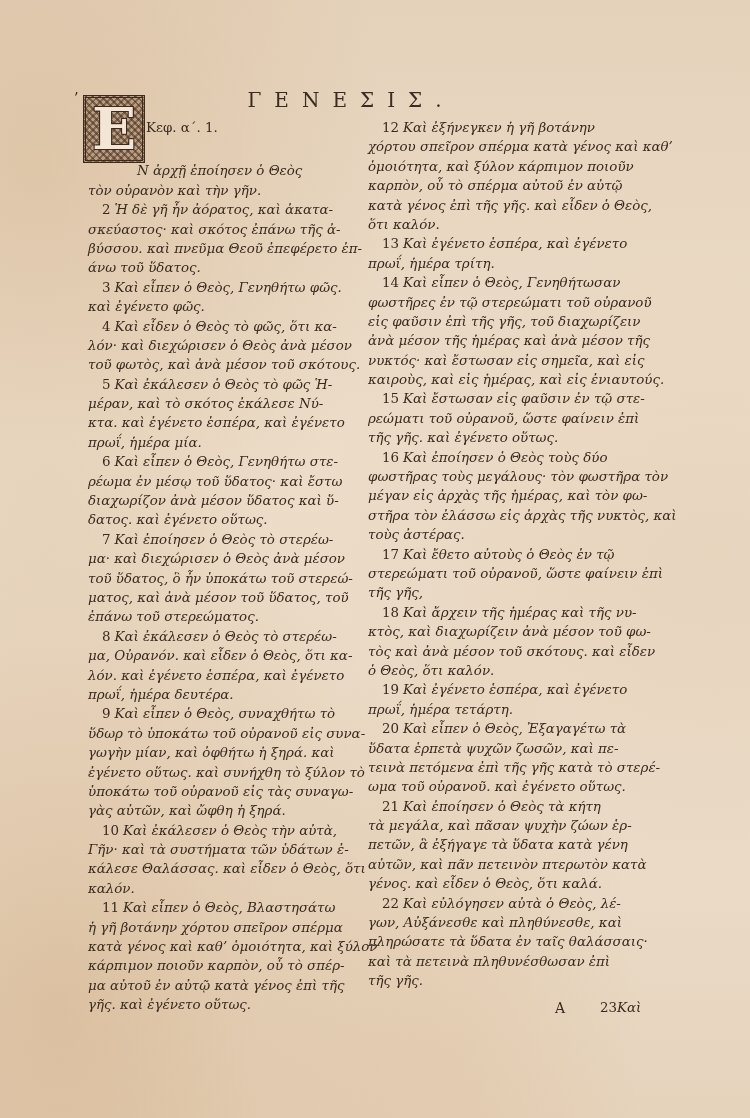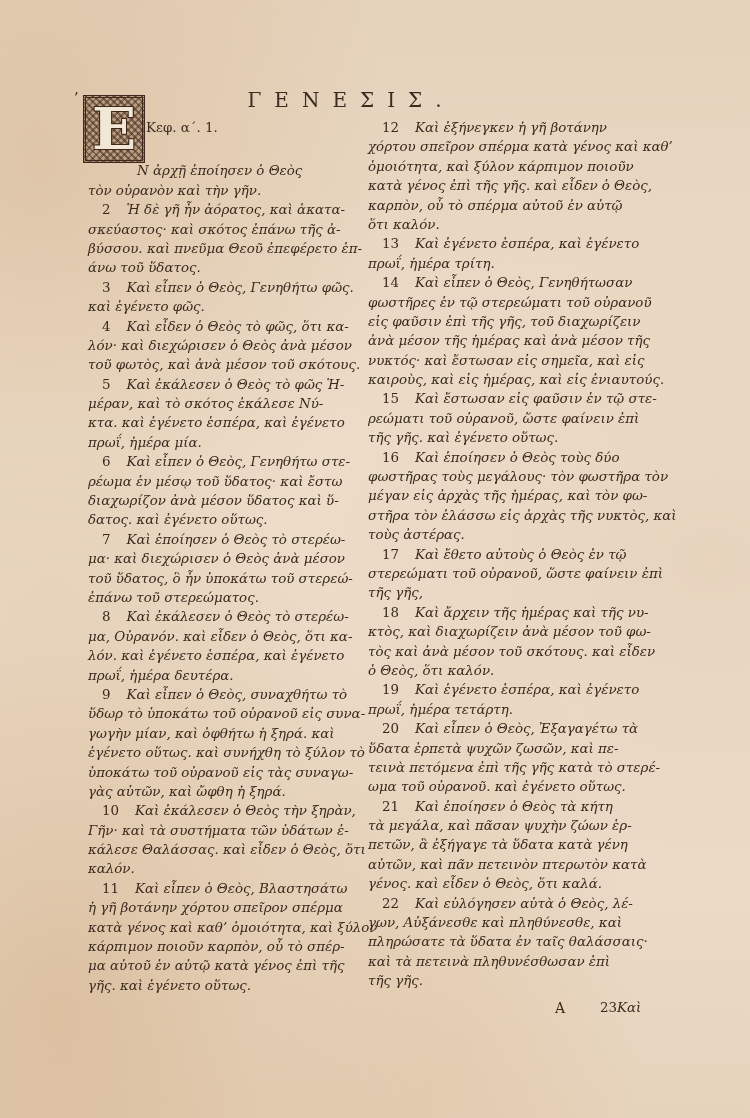--- a/index.html
+++ b/index.html
@@ -94,21 +94,21 @@
       overflow: visible;
     }
     .indent { padding-left: 14px; }
     .chap {
       padding-left: 58px;
       font-style: normal;
     }
     .first-line { padding-left: 49px; margin-top: 24px; }
     .vnum {
       font-style: normal;
-      margin-right: 16px;
+      margin-right: 4px;
     }
     .sig {
       position: absolute;
       top: 1000px;
       left: 555px;
       font-family: "DejaVu Serif", serif;
       font-size: 14px;
       font-style: normal;
       color: #3a2a1e;
     }
@@ -154,51 +154,52 @@
         <div class="line"><span>μέραν, καὶ τὸ σκότος ἐκάλεσε Νύ-</span></div>
         <div class="line"><span>κτα. καὶ ἐγένετο ἑσπέρα, καὶ ἐγένετο</span></div>
         <div class="line"><span>πρωΐ, ἡμέρα μία.</span></div>
         <div class="line indent"><span class="vnum">6</span><span>Καὶ εἶπεν ὁ Θεὸς, Γενηθήτω στε-</span></div>
         <div class="line"><span>ρέωμα ἐν μέσῳ τοῦ ὕδατος· καὶ ἔστω</span></div>
         <div class="line"><span>διαχωρίζον ἀνὰ μέσον ὕδατος καὶ ὕ-</span></div>
         <div class="line"><span>δατος. καὶ ἐγένετο οὕτως.</span></div>
         <div class="line indent"><span class="vnum">7</span><span>Καὶ ἐποίησεν ὁ Θεὸς τὸ στερέω-</span></div>
         <div class="line"><span>μα· καὶ διεχώρισεν ὁ Θεὸς ἀνὰ μέσον</span></div>
         <div class="line"><span>τοῦ ὕδατος, ὃ ἦν ὑποκάτω τοῦ στερεώ-</span></div>
+        <div class="line"><span>ματος, καὶ ἀνὰ μέσον τοῦ ὕδατος, τοῦ</span></div>
         <div class="line"><span>ἐπάνω τοῦ στερεώματος.</span></div>
         <div class="line indent"><span class="vnum">8</span><span>Καὶ ἐκάλεσεν ὁ Θεὸς τὸ στερέω-</span></div>
         <div class="line"><span>μα, Οὐρανόν. καὶ εἶδεν ὁ Θεὸς, ὅτι κα-</span></div>
         <div class="line"><span>λόν. καὶ ἐγένετο ἑσπέρα, καὶ ἐγένετο</span></div>
         <div class="line"><span>πρωΐ, ἡμέρα δευτέρα.</span></div>
         <div class="line indent"><span class="vnum">9</span><span>Καὶ εἶπεν ὁ Θεὸς, συναχθήτω τὸ</span></div>
         <div class="line"><span>ὕδωρ τὸ ὑποκάτω τοῦ οὐρανοῦ εἰς συνα-</span></div>
         <div class="line"><span>γωγὴν μίαν, καὶ ὀφθήτω ἡ ξηρά. καὶ</span></div>
         <div class="line"><span>ἐγένετο οὕτως. καὶ συνήχθη τὸ ξύλον τὸ</span></div>
         <div class="line"><span>ὑποκάτω τοῦ οὐρανοῦ εἰς τὰς συναγω-</span></div>
         <div class="line"><span>γὰς αὐτῶν, καὶ ὤφθη ἡ ξηρά.</span></div>
-        <div class="line indent"><span class="vnum">10</span><span>Καὶ ἐκάλεσεν ὁ Θεὸς τὴν ξηρὰν,</span></div>
+        <div class="line indent"><span class="vnum">10</span><span>Καὶ ἐκάλεσεν ὁ Θεὸς τὴν αὐτὰ,</span></div>
         <div class="line"><span>Γῆν· καὶ τὰ συστήματα τῶν ὑδάτων ἐ-</span></div>
         <div class="line"><span>κάλεσε Θαλάσσας. καὶ εἶδεν ὁ Θεὸς, ὅτι</span></div>
         <div class="line"><span>καλόν.</span></div>
         <div class="line indent"><span class="vnum">11</span><span>Καὶ εἶπεν ὁ Θεὸς, Βλαστησάτω</span></div>
         <div class="line"><span>ἡ γῆ βοτάνην χόρτου σπεῖρον σπέρμα</span></div>
         <div class="line"><span>κατὰ γένος καὶ καθ’ ὁμοιότητα, καὶ ξύλον</span></div>
         <div class="line"><span>κάρπιμον ποιοῦν καρπὸν, οὗ τὸ σπέρ-</span></div>
         <div class="line"><span>μα αὐτοῦ ἐν αὐτῷ κατὰ γένος ἐπὶ τῆς</span></div>
         <div class="line"><span>γῆς. καὶ ἐγένετο οὕτως.</span></div>
       </div>
   </div>
 
   <div class="col col-right">
     <div id="right-lines">
         <div class="line indent"><span class="vnum">12</span><span>Καὶ ἐξήνεγκεν ἡ γῆ βοτάνην</span></div>
         <div class="line"><span>χόρτου σπεῖρον σπέρμα κατὰ γένος καὶ καθ’</span></div>
         <div class="line"><span>ὁμοιότητα, καὶ ξύλον κάρπιμον ποιοῦν</span></div>
+        <div class="line"><span>καρπὸν, οὗ τὸ σπέρμα αὐτοῦ ἐν αὐτῷ</span></div>
         <div class="line"><span>κατὰ γένος ἐπὶ τῆς γῆς. καὶ εἶδεν ὁ Θεὸς,</span></div>
-        <div class="line"><span>καρπὸν, οὗ τὸ σπέρμα αὐτοῦ ἐν αὐτῷ</span></div>
         <div class="line"><span>ὅτι καλόν.</span></div>
         <div class="line indent"><span class="vnum">13</span><span>Καὶ ἐγένετο ἑσπέρα, καὶ ἐγένετο</span></div>
         <div class="line"><span>πρωΐ, ἡμέρα τρίτη.</span></div>
         <div class="line indent"><span class="vnum">14</span><span>Καὶ εἶπεν ὁ Θεὸς, Γενηθήτωσαν</span></div>
         <div class="line"><span>φωστῆρες ἐν τῷ στερεώματι τοῦ οὐρανοῦ</span></div>
         <div class="line"><span>εἰς φαῦσιν ἐπὶ τῆς γῆς, τοῦ διαχωρίζειν</span></div>
         <div class="line"><span>ἀνὰ μέσον τῆς ἡμέρας καὶ ἀνὰ μέσον τῆς</span></div>
         <div class="line"><span>νυκτός· καὶ ἔστωσαν εἰς σημεῖα, καὶ εἰς</span></div>
         <div class="line"><span>καιροὺς, καὶ εἰς ἡμέρας, καὶ εἰς ἐνιαυτούς.</span></div>
         <div class="line indent"><span class="vnum">15</span><span>Καὶ ἔστωσαν εἰς φαῦσιν ἐν τῷ στε-</span></div>

